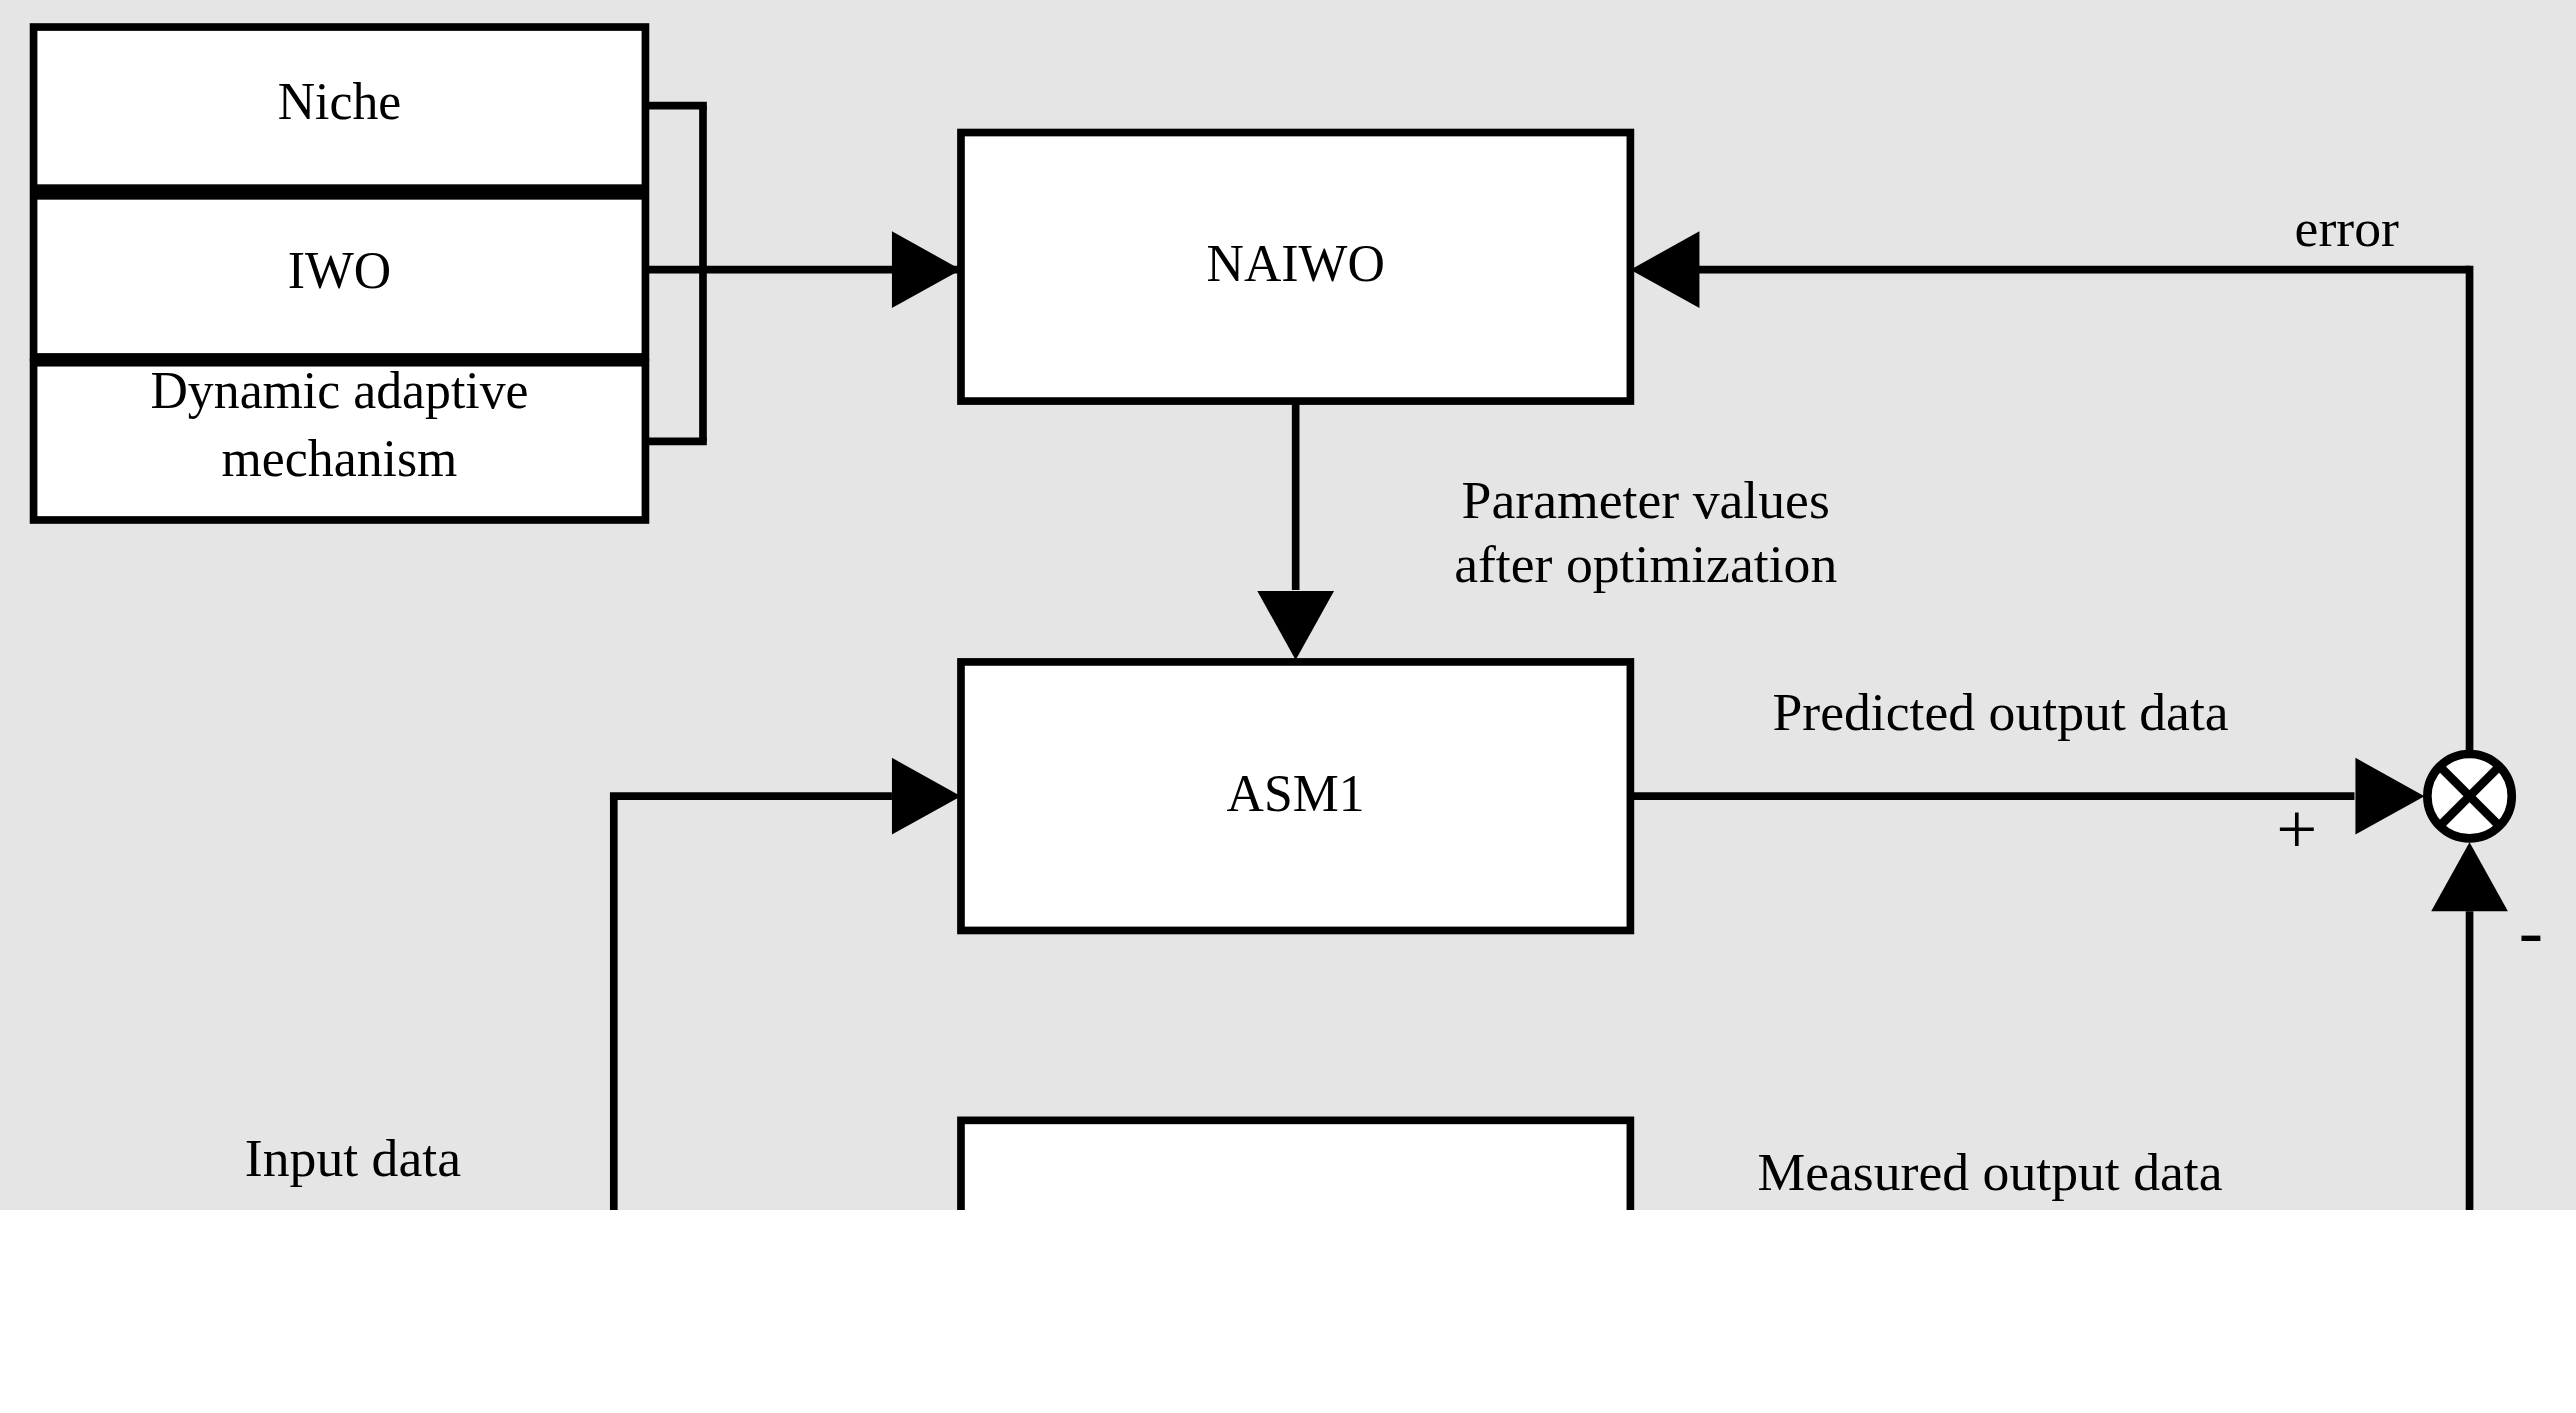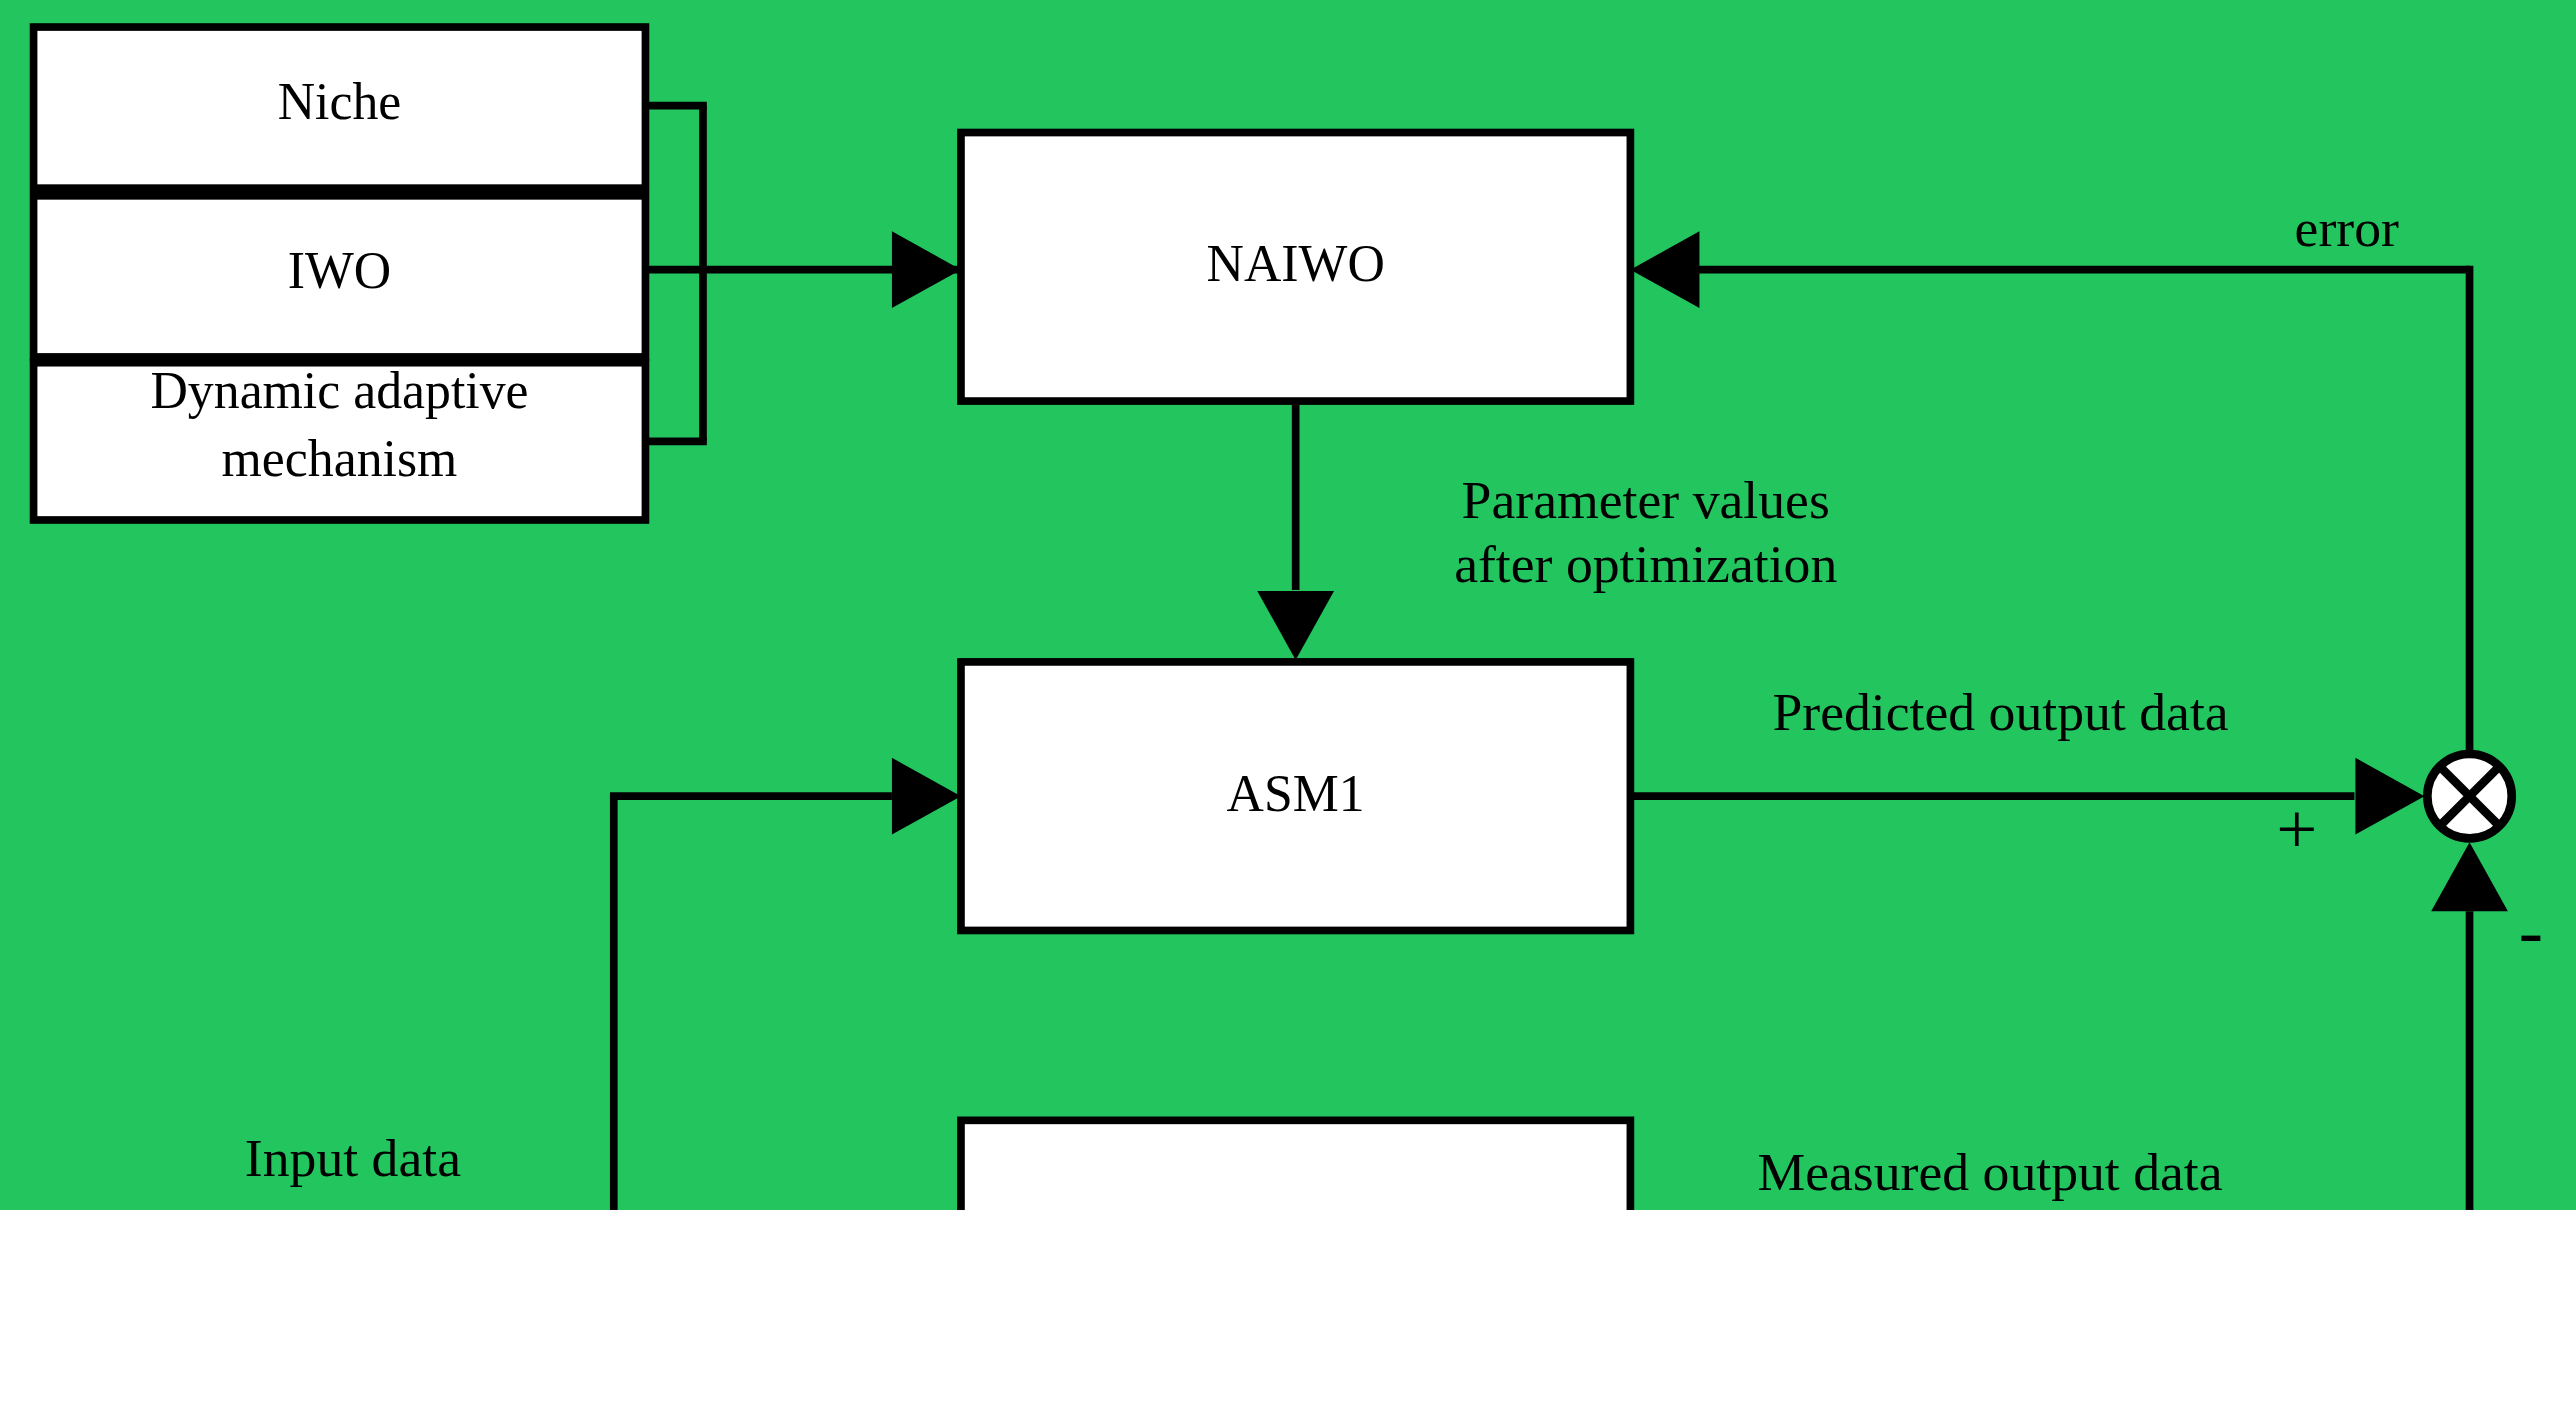--- a/index.html
+++ b/index.html
@@ -4,21 +4,21 @@
 <style>
   html, body {
     margin: 0;
     padding: 0;
     background: #ffffff;
   }
   #page {
     position: relative;
     width: 2576px;
     height: 1210px;
-    background: #22c55e;
+    background: #e5e5e5;
     overflow: hidden;
     font-family: "Liberation Serif", "DejaVu Serif", serif;
   }
   #diagram {
     position: absolute;
     top: 0;
     left: 0;
     width: 2576px;
     height: 1414px;
   }

